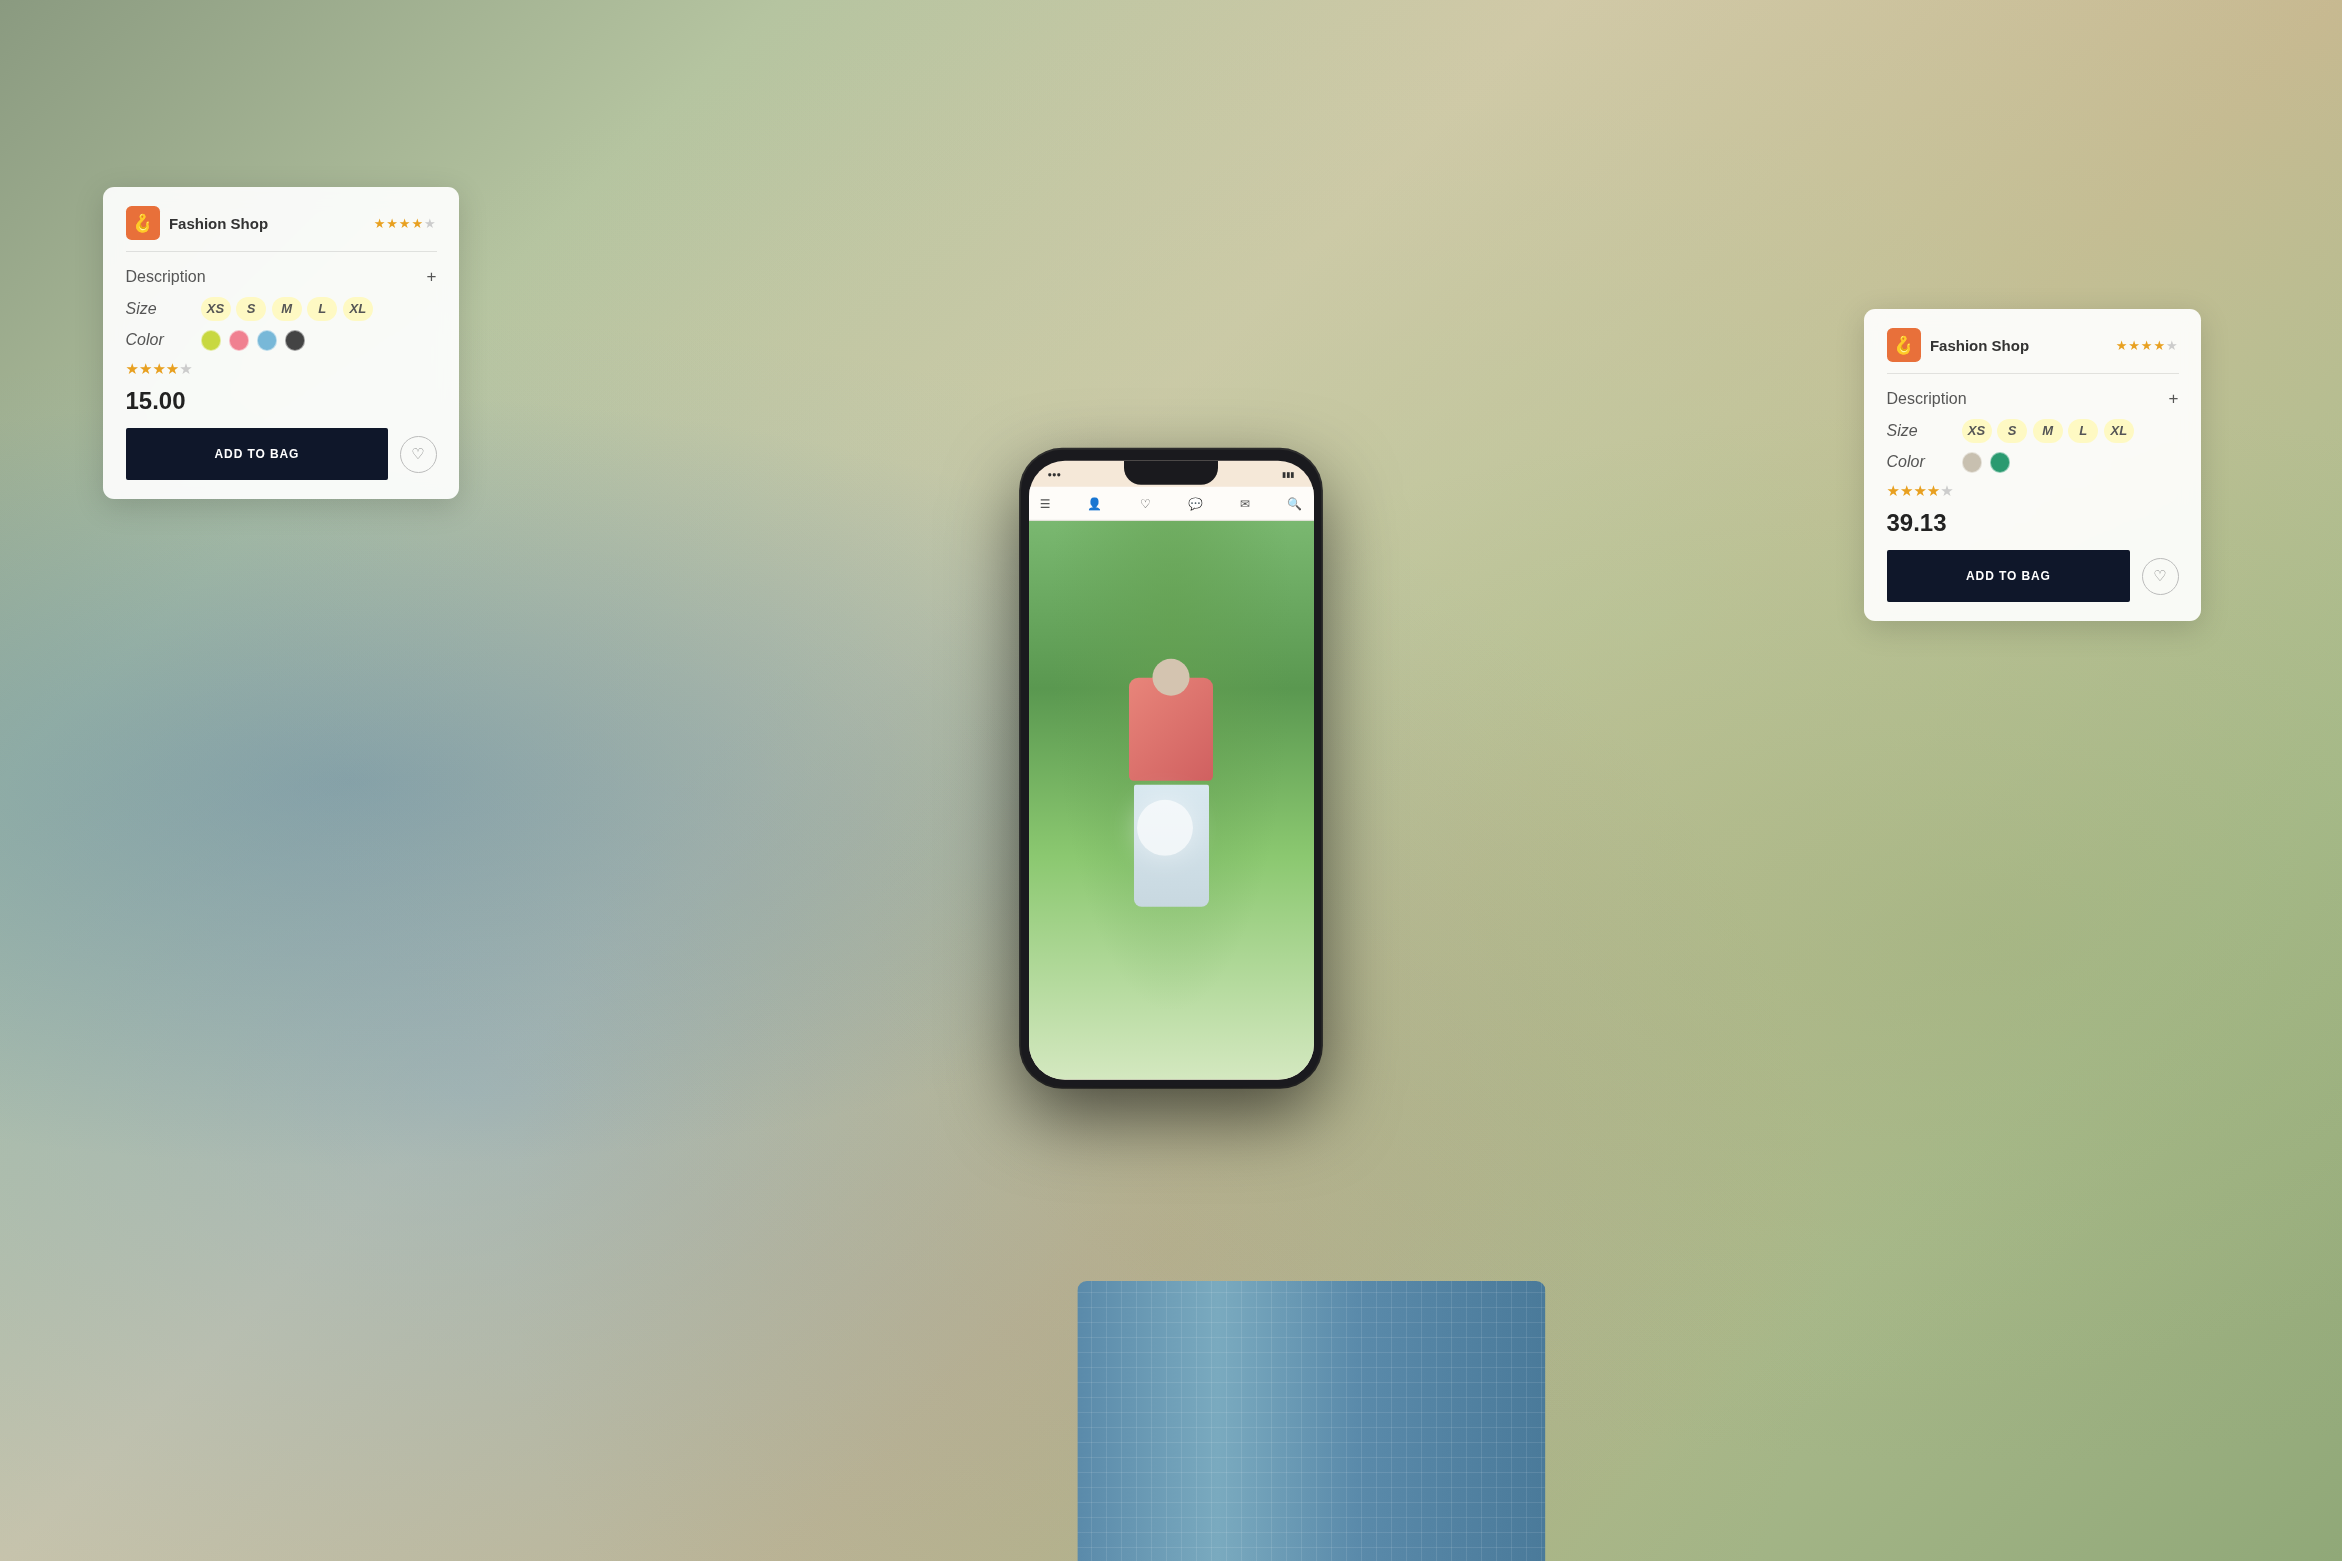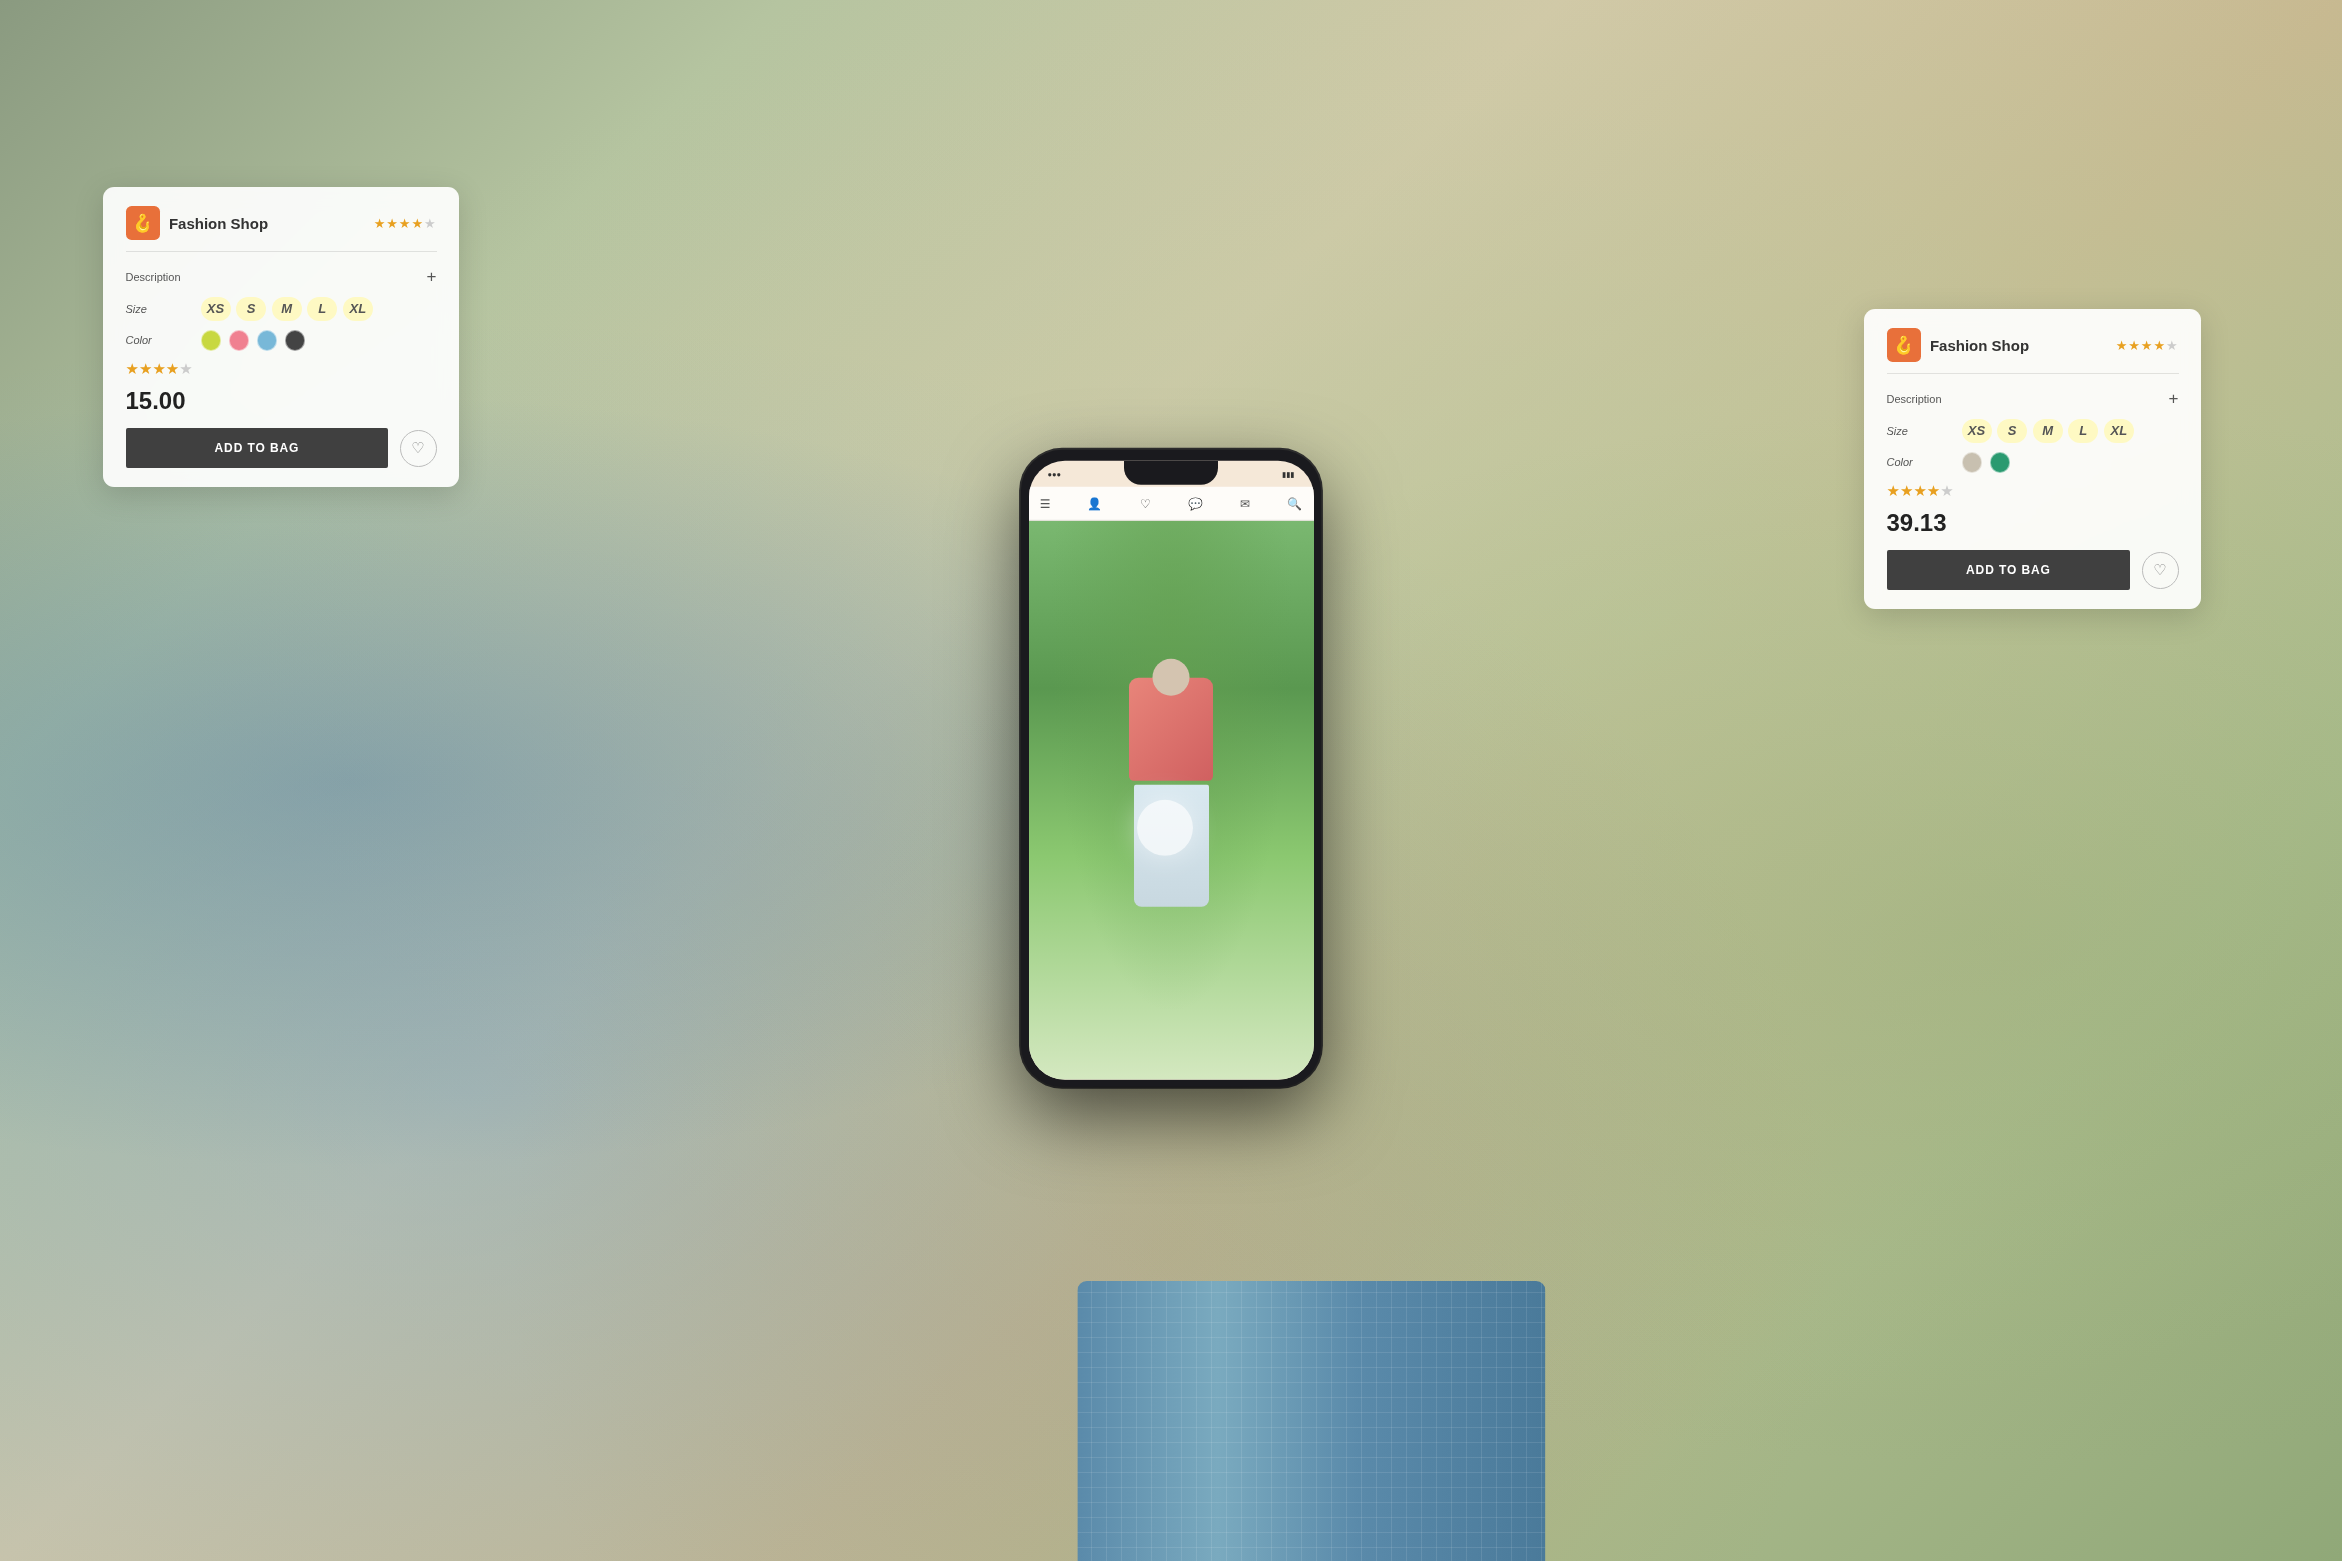--- a/index.html
+++ b/index.html
@@ -235,21 +235,21 @@
     .card-row {
       display: flex;
       align-items: center;
       margin-bottom: 9.4px;
       font-size: 12px;
       color: #444;
       font-style: italic;
     }
 
     .card-label {
-      font-size: 11px;
+      font-size: 16px;
       color: #555;
       min-width: 75px;
       font-weight: 500;
     }
 
     .description-row {
       display: flex;
       justify-content: space-between;
       align-items: center;
       margin-bottom: 9.4px;
@@ -305,24 +305,24 @@
     }
 
     .card-actions {
       display: flex;
       align-items: center;
       gap: 11.2px;
     }
 
     .add-to-bag-btn {
       flex: 1;
-      background: #404040;
+      background: #0f172a;
       color: white;
       border: none;
-      padding: 13px 19px;
+      padding: 19px 19px;
       font-size: 12px;
       font-weight: bold;
       letter-spacing: 0.9px;
       cursor: pointer;
       text-align: center;
       border-radius: 1.9px;
     }
 
     .wishlist-btn {
       width: 37px;

